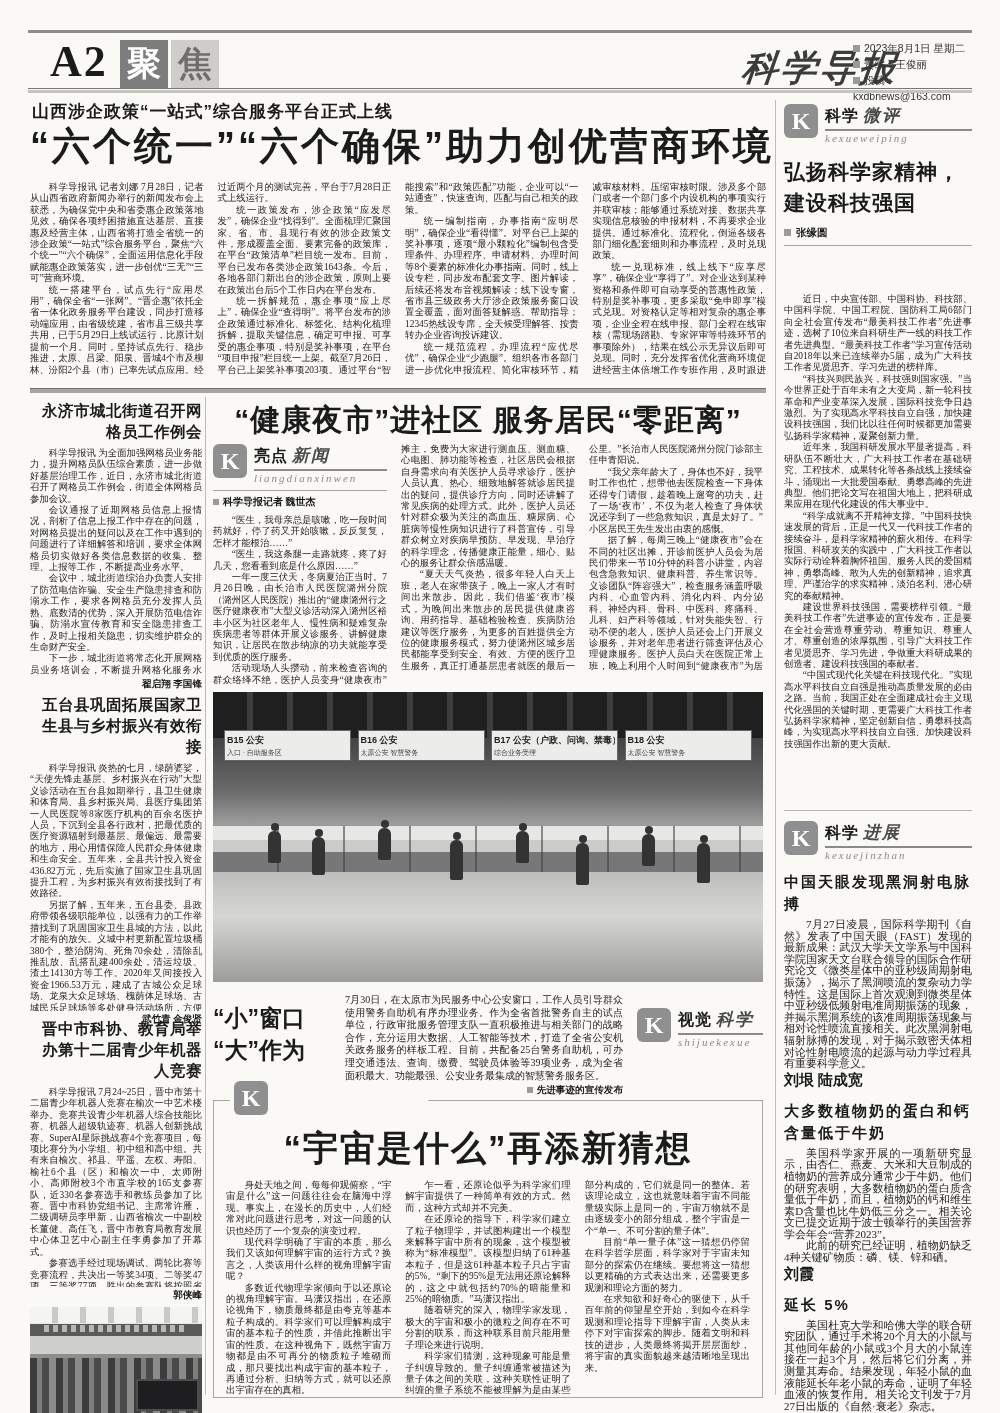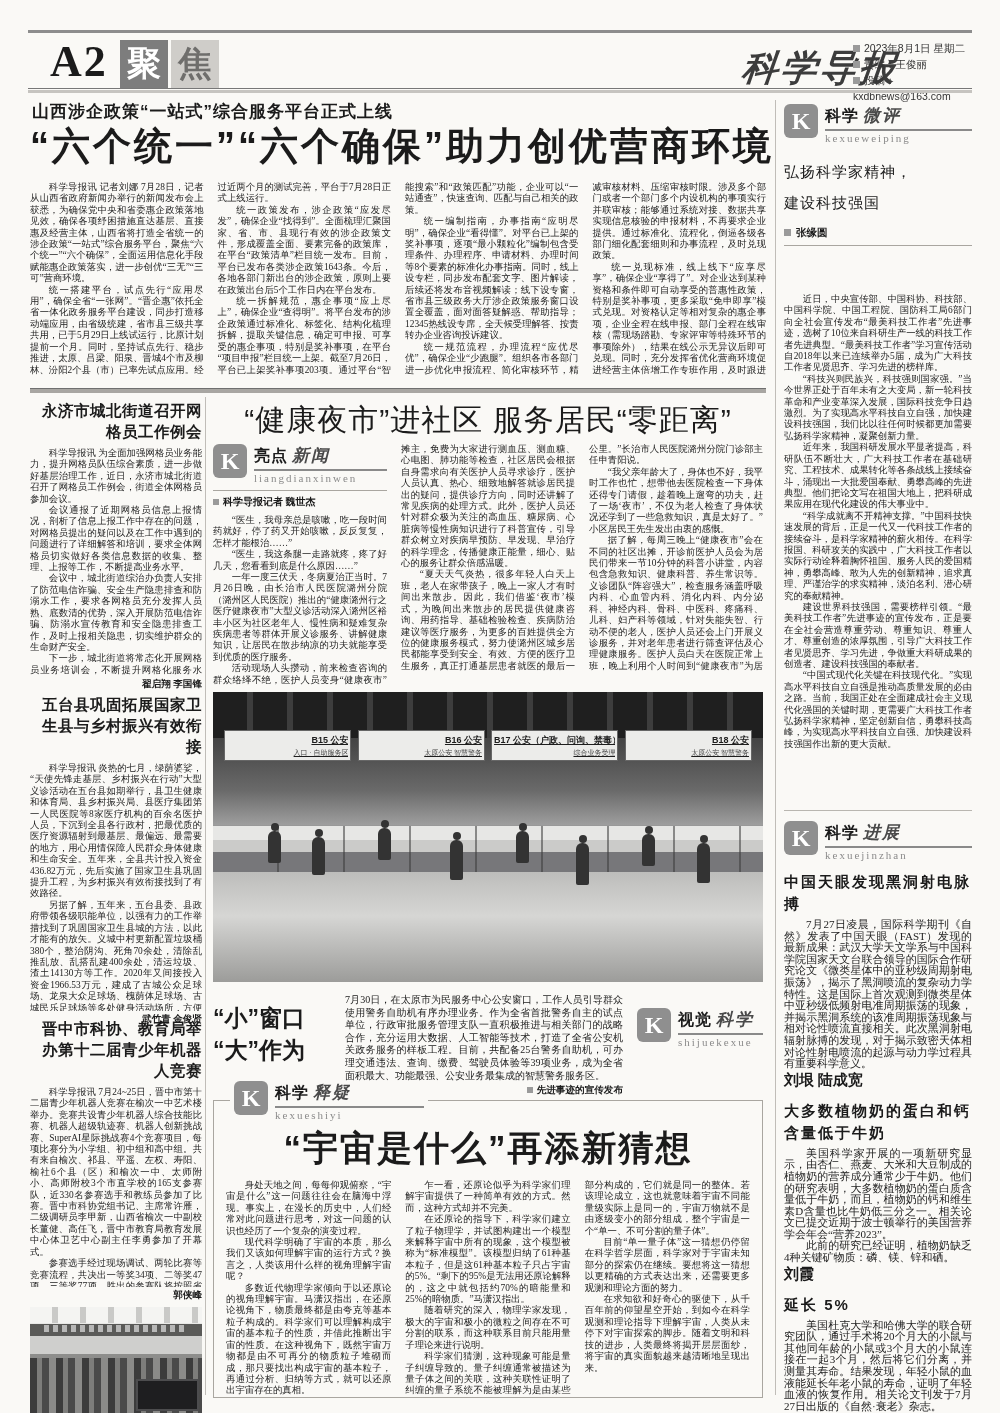--- a/index.html
+++ b/index.html
@@ -24,48 +24,48 @@
 
   
   .kbadge{display:flex;align-items:flex-start;}
   .ktile{width:34px;height:34px;border-radius:6px;background:#8f8f8f;color:#fff;display:flex;
          align-items:center;justify-content:center;font-size:24px;font-weight:bold;font-family:"Liberation Serif",serif;
          flex:0 0 auto;margin-right:7px;}
   .kright{flex:1;}
   .kline{border-bottom:2px solid #8a8a8a;padding-bottom:2px;white-space:nowrap;}
   .kcn{font-weight:bold;font-size:16px;font-family:"Liberation Sans",sans-serif;letter-spacing:1px;}
   .kscript{font-style:italic;font-weight:bold;font-size:17px;letter-spacing:2px;color:#4a4a4a;margin-left:4px;}
-  .kpinyin{font-size:11px;color:#8b8b8b;letter-spacing:2px;margin-top:1px;}
+  .kpinyin{font-style:italic;font-size:11px;color:#8b8b8b;letter-spacing:2px;margin-top:1px;}
 
   
   .kicker{font-size:17px;font-weight:bold;letter-spacing:1px;}
   .lead-headline{font-size:38px;font-weight:900;letter-spacing:3px;line-height:1.2;white-space:nowrap;}
   .lead-body{column-count:4;column-gap:14px;height:200px;overflow:hidden;}
   p.bp{margin:0;font-size:9.4px;line-height:11.4px;text-align:justify;text-indent:2em;color:#222;}
   .divider{border-top:1px solid #6f6f6f;background:#a8a6a2;height:4px;}
 
   
   .la-title{font-size:15.5px;font-weight:bold;line-height:21px;letter-spacing:0.5px;margin-bottom:6px;text-align:right;}
   .la-body{overflow:hidden;}
   .author-line{font-size:9.6px;font-weight:bold;text-align:right;margin-top:2px;}
 
   
-  .health-headline{font-size:30px;font-weight:400;letter-spacing:1px;text-align:center;white-space:nowrap;}
+  .health-headline{font-size:30px;font-weight:700;letter-spacing:1px;text-align:center;white-space:nowrap;}
   .health-body{column-count:3;column-gap:14px;height:246px;overflow:hidden;}
   .health-badgeblock{margin-bottom:6px;}
   .reporter-line{border-top:1px solid #a9a6a0;margin-top:6px;padding-top:4px;font-size:10px;font-weight:bold;}
   .reporter-line .sq,.credit .sq{display:inline-block;width:6px;height:6px;background:#9a9a9a;margin-right:4px;}
 
   
   .photo{background:linear-gradient(#2b2b2b 0%,#474747 18%,#6a6a6a 34%,#b9b9b9 52%,#d8d8d6 66%,#a7a7a5 82%,#8e8e8c 100%);
          overflow:hidden;}
   .ceiling{position:absolute;left:0;top:0;width:100%;height:16%;
            background:repeating-linear-gradient(90deg,#1f1f1f 0 34px,#3d3d3d 34px 40px);}
   .signrow{position:absolute;left:2%;top:13%;width:96%;display:flex;justify-content:space-between;}
-  .sign{background:#ececea;color:#1d1d1d;border:1px solid #666;width:23%;padding:3px 2px 2px;text-align:right;text-decoration:underline;}
+  .sign{background:#ececea;color:#1d1d1d;border:1px solid #666;width:23%;padding:3px 2px 2px;text-align:left;}
   .sign-id{font-size:9px;font-weight:bold;font-family:"Liberation Sans",sans-serif;white-space:nowrap;overflow:hidden;}
   .sign-sub{font-size:7px;color:#444;margin-top:1px;white-space:nowrap;overflow:hidden;}
   .counter{position:absolute;left:0;top:46%;width:100%;height:16%;
            background:linear-gradient(#e7e7e5 0 30%,#cbcbc9 30% 55%,#77777a 55% 100%);
            border-top:1px solid #999;}
   .counter::after{content:"";position:absolute;inset:0;
            background:repeating-linear-gradient(90deg,transparent 0 64px,rgba(60,60,60,.55) 64px 66px);}
   .floor{position:absolute;left:0;top:62%;width:100%;height:38%;
          background:linear-gradient(#bdbdbb,#d6d6d4 40%,#9c9c9a);}
   .person{position:absolute;width:13px;height:32px;background:#333;border-radius:6px 6px 2px 2px;}
@@ -75,21 +75,21 @@
   .cap-title{font-size:23px;font-weight:900;line-height:32px;white-space:nowrap;}
   .caption-text{font-size:10px;line-height:12.6px;text-align:justify;}
   .credit{font-size:9.6px;font-weight:bold;text-align:right;margin-top:2px;}
 
   
   .cosmos-box{border:1px solid #a9a6a0;background:#faf9f6;}
   .cosmos-headline{font-size:35px;font-weight:900;letter-spacing:2px;text-align:center;white-space:nowrap;}
   .cosmos-body{column-count:3;column-gap:14px;height:236px;overflow:hidden;}
 
   
-  .rc-headline{font-size:15px;font-weight:400;line-height:31px;letter-spacing:1px;}
+  .rc-headline{font-size:21px;font-weight:700;line-height:31px;letter-spacing:1px;}
   .rc-authorline{border-bottom:1px solid #a9a6a0;padding-bottom:5px;margin:8px 0 7px;
                  font-size:10.5px;font-weight:bold;}
   .rc-authorline .sq{display:inline-block;width:7px;height:7px;background:#9a9a9a;margin-right:5px;}
   .rc-body{height:508px;overflow:hidden;margin-top:48px;}
   .jz-title{font-size:15px;font-weight:bold;letter-spacing:2px;line-height:22px;margin:10px 0 4px;}
   .jz-body p.bp{font-size:11px;line-height:11.6px;}
   .jz-author{font-size:15px;font-weight:bold;text-align:left;margin:1px 0 4px;}
 
   
   .robot-photo{background:linear-gradient(#e9e9e7 0 16%,#5a5a58 16% 27%,#cfcfcd 27% 44%,#8e8e8c 44% 58%,#55555a 58% 100%);
@@ -243,24 +243,20 @@
           <div class="kpinyin">shijuekexue</div>
         </div>
       </div>
     </div>
   </div>
 
   <div class="abs cosmos-box" style="left:213px;top:1100px;width:548px;height:296px;">
     <div class="abs" style="left:16px;top:-20px;width:190px;background:#faf9f6;padding:0 4px;">
       <div class="kbadge">
         <div class="ktile">K</div>
-        <div class="kright">
-          <div class="kline"><span class="kcn">科学</span><span class="kscript">释疑</span></div>
-          <div class="kpinyin">kexueshiyi</div>
-        </div>
       </div>
     </div>
     <div class="cosmos-headline sans" style="margin:24px 10px 8px;">“宇宙是什么”再添新猜想</div>
     <div class="cosmos-body" style="margin:0 12px;">
         <p class="bp">身处天地之间，每每仰观俯察，“宇宙是什么”这一问题往往会在脑海中浮现。事实上，在漫长的历史中，人们经常对此问题进行思考，对这一问题的认识也经历了一个复杂的演变过程。</p>
         <p class="bp">现代科学明确了宇宙的本质，那么我们又该如何理解宇宙的运行方式？换言之，人类该用什么样的视角理解宇宙呢？</p>
         <p class="bp">多数近代物理学家倾向于以还原论的视角理解宇宙。马潇汉指出，在还原论视角下，物质最终都是由夸克等基本粒子构成的。科学家们可以理解构成宇宙的基本粒子的性质，并借此推断出宇宙的性质。在这种视角下，既然宇宙万物都是由不可再分的物质粒子堆砌而成，那只要找出构成宇宙的基本粒子，再通过分析、归纳等方式，就可以还原出宇宙存在的真相。</p>
         <p class="bp">乍一看，还原论似乎为科学家们理解宇宙提供了一种简单有效的方式。然而，这种方式却并不完美。</p>
         <p class="bp">在还原论的指导下，科学家们建立了粒子物理学，并试图构建出一个模型来解释宇宙中所有的现象，这个模型被称为“标准模型”。该模型归纳了61种基本粒子，但是这61种基本粒子只占宇宙的5%。“剩下的95%是无法用还原论解释的，这之中就包括约70%的暗能量和25%的暗物质。”马潇汉指出。</p>
         <p class="bp">随着研究的深入，物理学家发现，极大的宇宙和极小的微粒之间存在不可分割的联系，而这种联系目前只能用量子理论来进行说明。</p>

